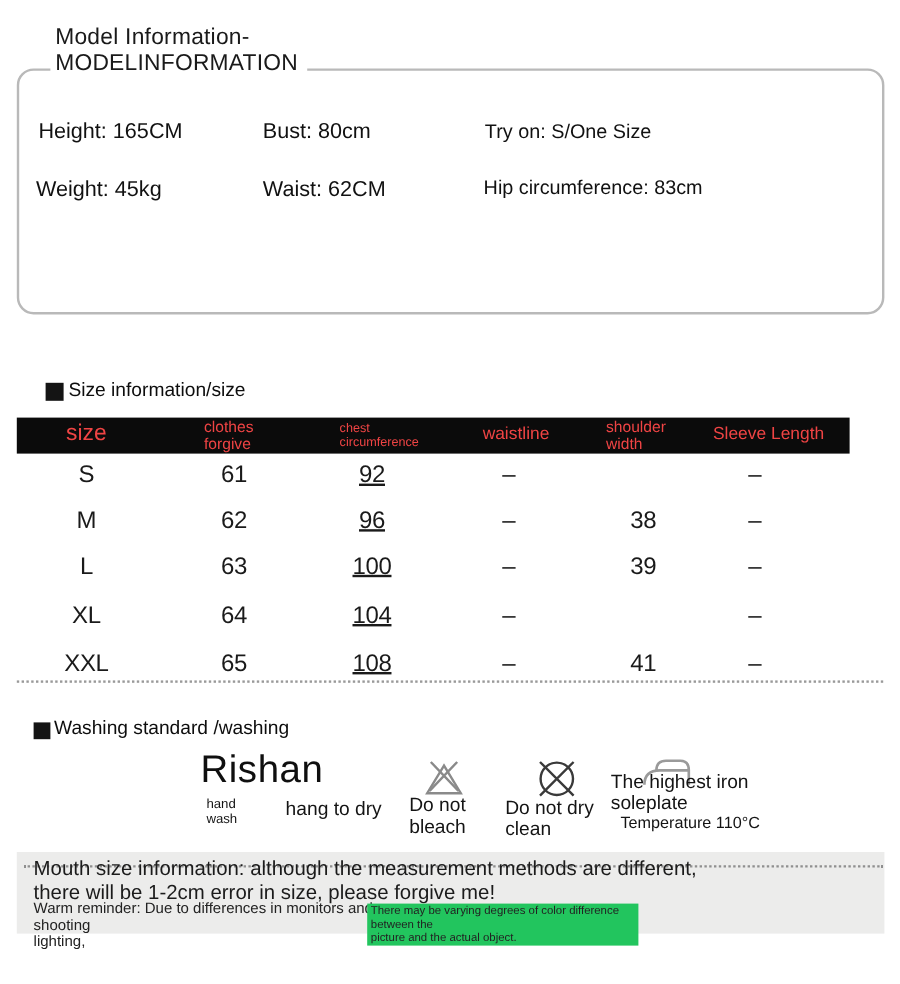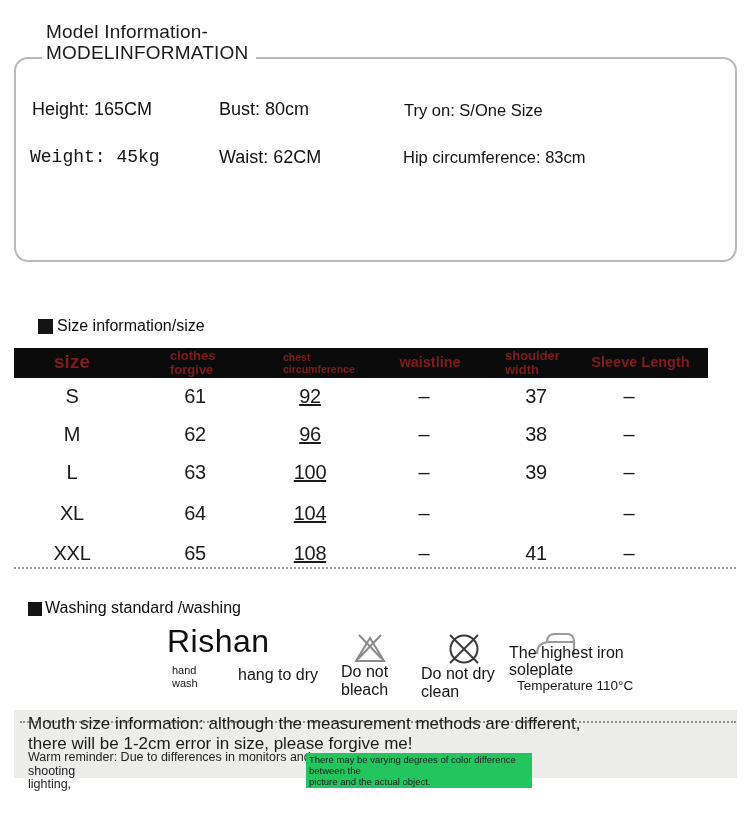--- a/index.html
+++ b/index.html
@@ -18,34 +18,34 @@
   .model-title{
     left:42px;top:21px;z-index:2;background:#ffffff;
     font-size:19px;line-height:21px;font-weight:500;letter-spacing:.2px;
     padding:0 8px 3px 4px;color:#1a1a1a;
   }
   .mfield{font-size:18px;color:#111;z-index:3;}
   .mfield.small{font-size:16.5px;}
   .f0{left:32px;top:99px;}
   .f1{left:219px;top:99px;}
   .f2{left:404px;top:101px;}
-  .f3{left:30px;top:147px;font-family:Liberation Mono, monospace;}
+  .f3{left:30px;top:147px;}
   .f4{left:219px;top:147px;}
   .f5{left:403px;top:148px;}
 
   
   .bullet{background:#141414;z-index:2;}
   .size-bullet{left:38px;top:319px;width:15px;height:15px;}
   .size-heading{left:57px;top:317px;font-size:16px;color:#0d0d0d;}
   .wash-bullet{left:28px;top:602px;width:14px;height:14px;}
   .wash-heading{left:45px;top:599px;font-size:16px;color:#0d0d0d;}
 
   
   .thead{left:14px;top:348px;width:694px;height:30px;background:#0b0b0b;}
-  .hcell{color:#7f1d1d;z-index:2;font-weight:bold;}
+  .hcell{color:#ef4444;z-index:2;}
   .h0{left:37px;top:351px;width:70px;text-align:center;font-size:19px;}
   .h1{left:170px;top:349px;font-size:13px;line-height:14px;}
   .h2{left:283px;top:352px;font-size:10.5px;line-height:11.5px;}
   .h3{left:385px;top:354px;width:90px;text-align:center;font-size:14.5px;}
   .h4{left:505px;top:349px;font-size:13px;line-height:14px;}
   .h5{left:578px;top:354px;width:125px;text-align:center;font-size:14.5px;}
 
   .trow{left:0;top:0;width:750px;height:26px;}
   .r0{top:385px;} .r1{top:423px;} .r2{top:461px;} .r3{top:502px;} .r4{top:542px;}
   .cell{position:absolute;top:0;width:110px;text-align:center;font-size:20px;color:#1a1a1a;letter-spacing:-.3px;}
@@ -98,21 +98,20 @@
 <div class="abs hcell h3">waistline</div>
 <div class="abs hcell h4 pre">shoulder
 width</div>
 <div class="abs hcell h5">Sleeve Length</div>
 
 <div class="abs trow r0">
   <span class="cell c0">S</span>
   <span class="cell c1">61</span>
   <span class="cell c2">92</span>
   <span class="cell c3">–</span>
-  <span class="cell c4">37</span>
   <span class="cell c5">–</span>
 </div>
 <div class="abs trow r1">
   <span class="cell c0">M</span>
   <span class="cell c1">62</span>
   <span class="cell c2">96</span>
   <span class="cell c3">–</span>
   <span class="cell c4">38</span>
   <span class="cell c5">–</span>
 </div>

